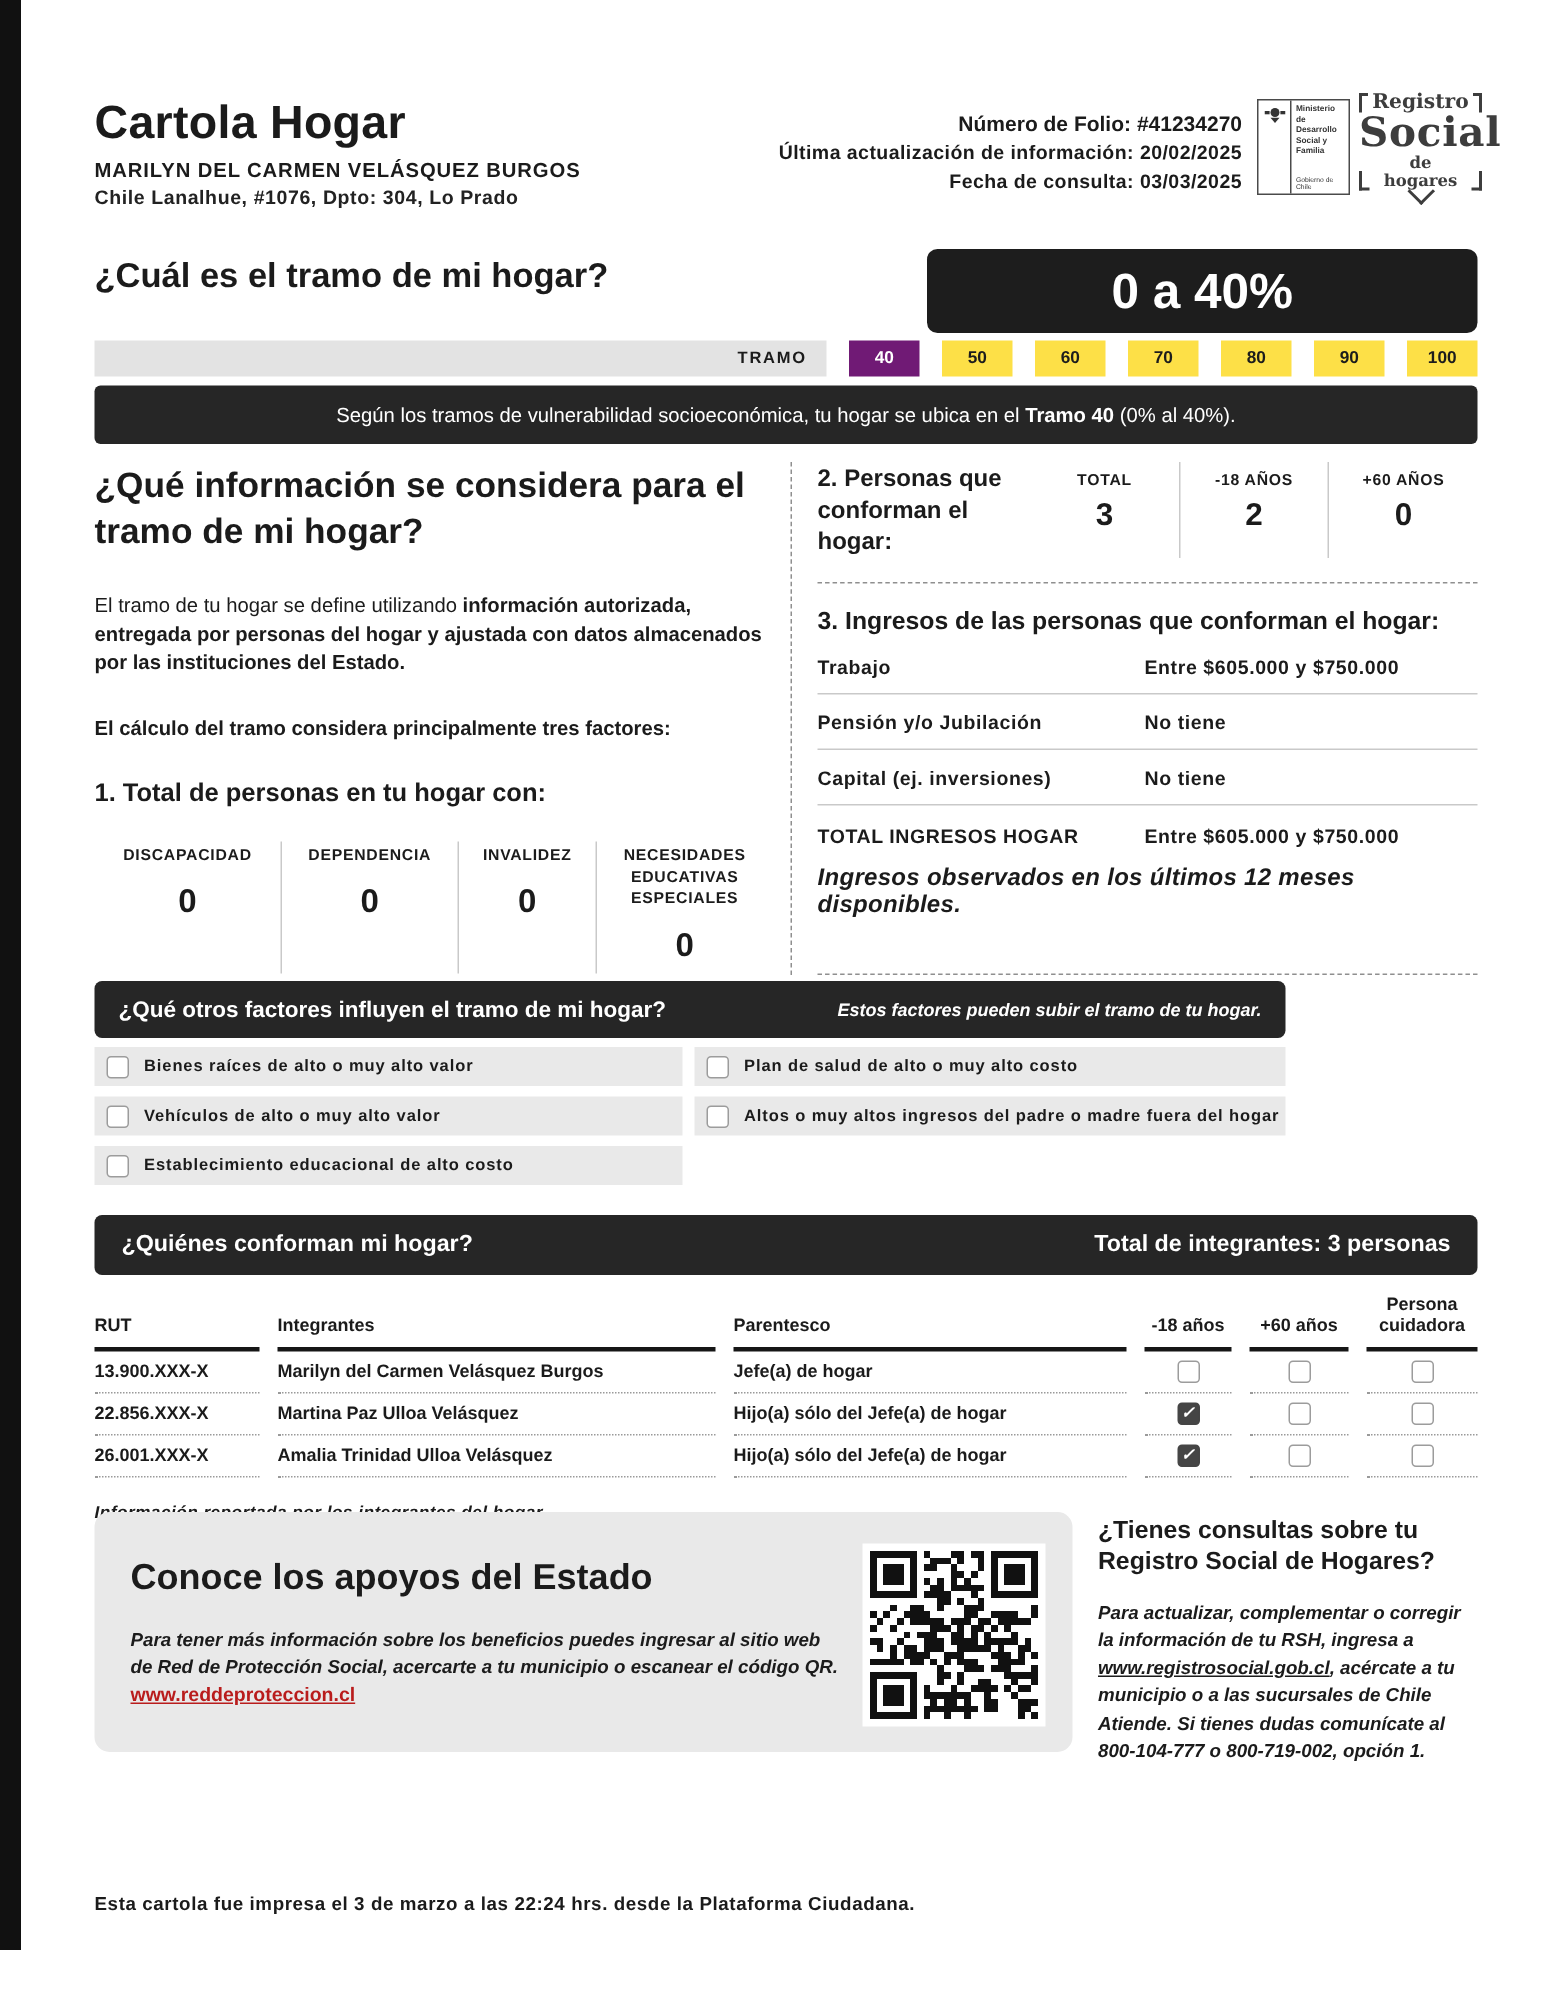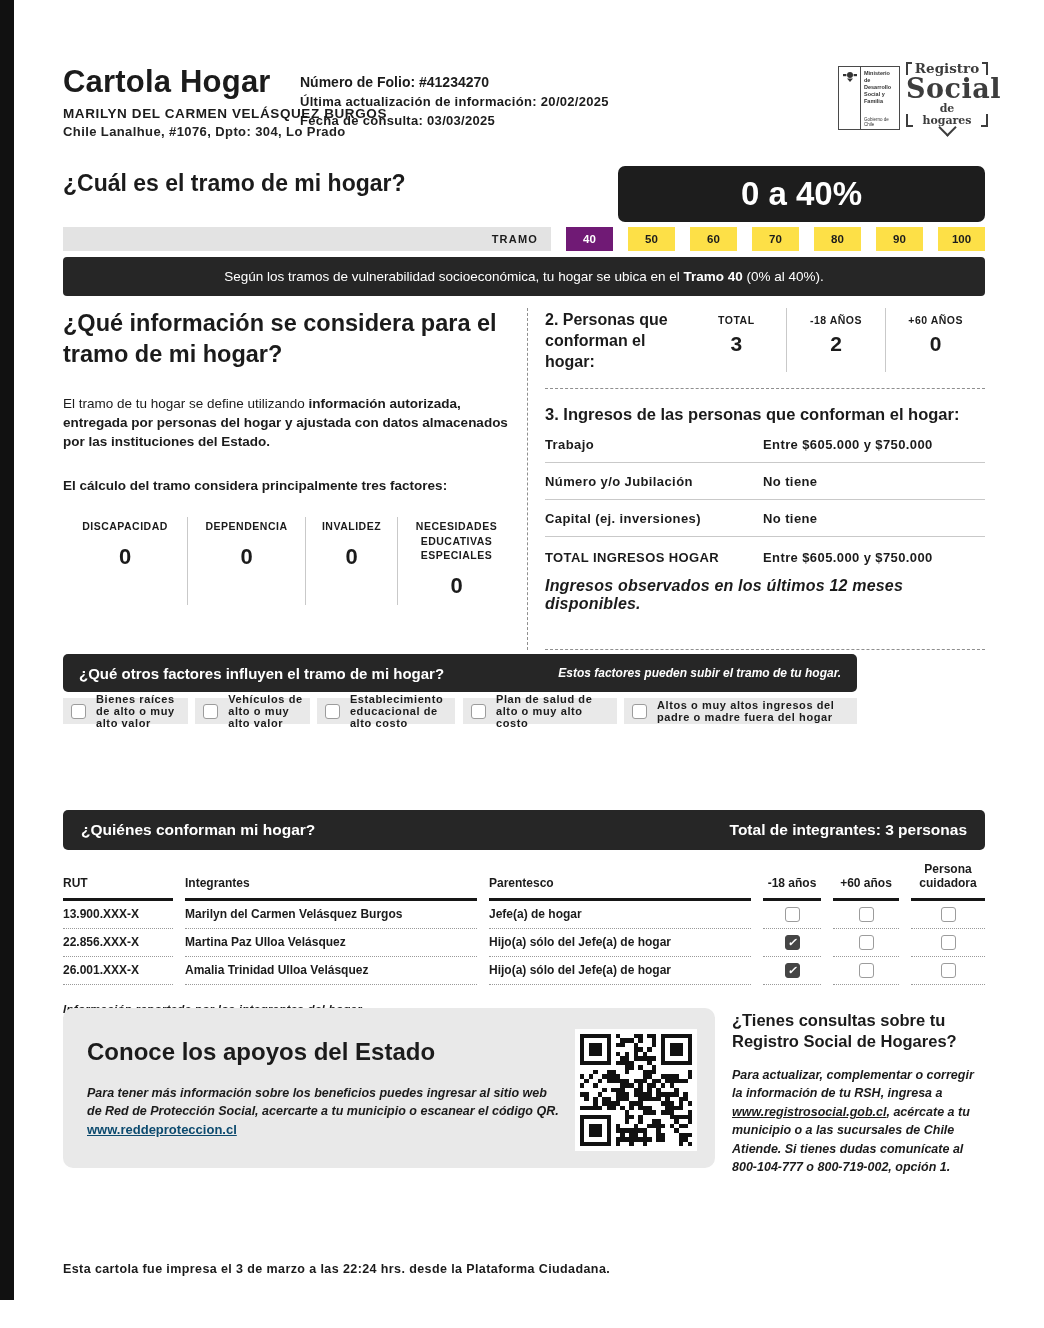--- a/index.html
+++ b/index.html
@@ -7,21 +7,21 @@
        font-family:"Liberation Sans",sans-serif;color:#1b1b1b;overflow:hidden}
   .abs{position:absolute}
 
   
   #leftbar{left:0;top:0;width:14px;height:1300px;background:#111}
 
   
   .hdr-title{left:63px;top:64px;font-size:31px;font-weight:bold;letter-spacing:.2px}
   .hdr-name{left:63px;top:106px;font-size:13.5px;font-weight:bold;letter-spacing:.6px}
   .hdr-addr{left:63px;top:124px;font-size:13px;font-weight:bold;letter-spacing:.4px;color:#222}
-  .hdr-right{left:300px;top:72px;width:528px;font-weight:bold}
+  .hdr-right{left:300px;top:72px;width:528px;text-align:right;font-weight:bold}
   .hdr-right .l1{font-size:14px;line-height:20px}
   .hdr-right .l2,.hdr-right .l3{font-size:13px;line-height:19px;letter-spacing:.3px}
 
   
   .logo-min{left:838px;top:66px;width:62px;height:64px;border:1.5px solid #4a4a4a;
             display:flex;background:#fff;box-sizing:border-box}
   .logo-min .col1{width:21px;border-right:1px solid #4a4a4a;display:flex;justify-content:center;padding-top:4px}
   .logo-min .col2{flex:1;display:flex;flex-direction:column;padding:3px 2px 2px 3px}
   .logo-min .mtxt{font-size:5.5px;font-weight:bold;line-height:1.25;color:#333}
   .logo-min .gtxt{font-size:4.5px;margin-top:auto;color:#333}
@@ -87,21 +87,21 @@
   .inc-row.total{border-bottom:none;padding:13px 0 4px}
   .inc-note{font-size:16px;font-weight:bold;font-style:italic;margin-top:8px;letter-spacing:.2px}
 
   
   .factores{left:63px;top:654px;width:794px}
   .fac-hdr{height:38px;background:#262626;color:#fff;border-radius:5px;display:flex;
            align-items:center;justify-content:space-between;padding:0 16px;box-sizing:border-box}
   .fac-hdr .t{font-size:15px;font-weight:bold}
   .fac-hdr .s{font-size:12px;font-weight:bold;font-style:italic}
   .fac-cols{display:grid;grid-template-columns:392px 1fr;column-gap:8px;margin-top:6px}
-  .fac-col{display:flex;gap:7px}
+  .fac-col{display:flex;flex-direction:column;gap:7px}
   .fac-row{height:26px;background:#e9e9e9;display:flex;align-items:center;padding-left:8px}
   .fac-row span{font-size:11px;font-weight:bold;letter-spacing:.6px;margin-left:10px}
 
   .cb{width:15px;height:15px;border:1.5px solid #9c9c9c;border-radius:3px;background:#fff;
       display:inline-flex;align-items:center;justify-content:center;box-sizing:border-box;flex:none}
   .cb.checked{background:#454545;border-color:#454545}
   .cb.checked::after{content:"✓";color:#fff;font-size:11px;font-weight:bold;line-height:1}
 
   
   .household{left:63px;top:810px;width:922px}
@@ -118,21 +118,21 @@
   .hh-row .cbc{justify-content:center}
   .hh-note{margin-top:18px;font-size:11.5px;font-weight:bold;font-style:italic;letter-spacing:.3px}
 
   
   .bottom{left:63px;top:1008px;width:922px;height:180px}
   .apoyos{position:absolute;left:0;top:0;width:652px;height:160px;background:#e9e9e9;
           border-radius:10px;box-sizing:border-box;padding:30px 24px 0 24px}
   .apoyos h2{margin:0;font-size:24px;font-weight:bold}
   .apoyos p{margin:18px 0 0;width:474px;font-size:12.5px;font-weight:bold;font-style:italic;line-height:18px}
   .apoyos .link{display:inline-block;margin-top:2px;font-size:13px;font-weight:bold;
-                text-decoration:underline;color:#0c4a6e}
+                text-decoration:underline;color:#b91c1c}
   .qr{position:absolute;right:18px;top:21px;width:122px;height:122px;background:#fff;
       display:flex;align-items:center;justify-content:center}
   .qr svg{width:112px;height:112px}
   .consultas{position:absolute;left:669px;top:2px;width:253px}
   .consultas h3{margin:0;font-size:16.5px;line-height:1.3;font-weight:bold}
   .consultas p{margin:13px 0 0;font-size:12.5px;font-weight:bold;font-style:italic;line-height:18.5px}
   .consultas a{color:#1b1b1b;text-decoration:underline}
 
   .footer{left:63px;top:1262px;font-size:12.5px;font-weight:bold;letter-spacing:.4px}
 </style>
@@ -195,20 +195,21 @@
     <span class="seg">90</span>
     <span class="seg">100</span>
   </div>
 
 <div class="abs tramo-banner"><span>Según los tramos de vulnerabilidad socioeconómica, tu hogar se ubica en el </span><span class="b">Tramo 40</span><span> (0% al 40%).</span></div>
 
 <div class="abs info-left">
   <h2>¿Qué información se considera para el tramo de mi hogar?</h2>
   <p><span>El tramo de tu hogar se define utilizando </span><span class="b">información autorizada, entregada por personas del hogar y ajustada con datos almacenados por las instituciones del Estado.</span></p>
   <p class="p2">El cálculo del tramo considera principalmente tres factores:</p>
+  <h3>1. Total de personas en tu hogar con:</h3>
   <div class="ctrs">
 
       <div class="ctr">
         <div class="lbl">DISCAPACIDAD</div>
         <div class="val">0</div>
       </div>
 
       <div class="ctr">
         <div class="lbl">DEPENDENCIA</div>
         <div class="val">0</div>
@@ -250,21 +251,21 @@
     </div>
   <div class="sec3-title">3. Ingresos de las personas que conforman el hogar:</div>
   <div>
 
       <div class="inc-row">
         <span>Trabajo</span>
         <span>Entre $605.000 y $750.000</span>
       </div>
 
       <div class="inc-row">
-        <span>Número y/o Jubilación</span>
+        <span>Pensión y/o Jubilación</span>
         <span>No tiene</span>
       </div>
 
       <div class="inc-row">
         <span>Capital (ej. inversiones)</span>
         <span>No tiene</span>
       </div>
     </div>
   <div class="inc-row total">
     <span>TOTAL INGRESOS HOGAR</span>

